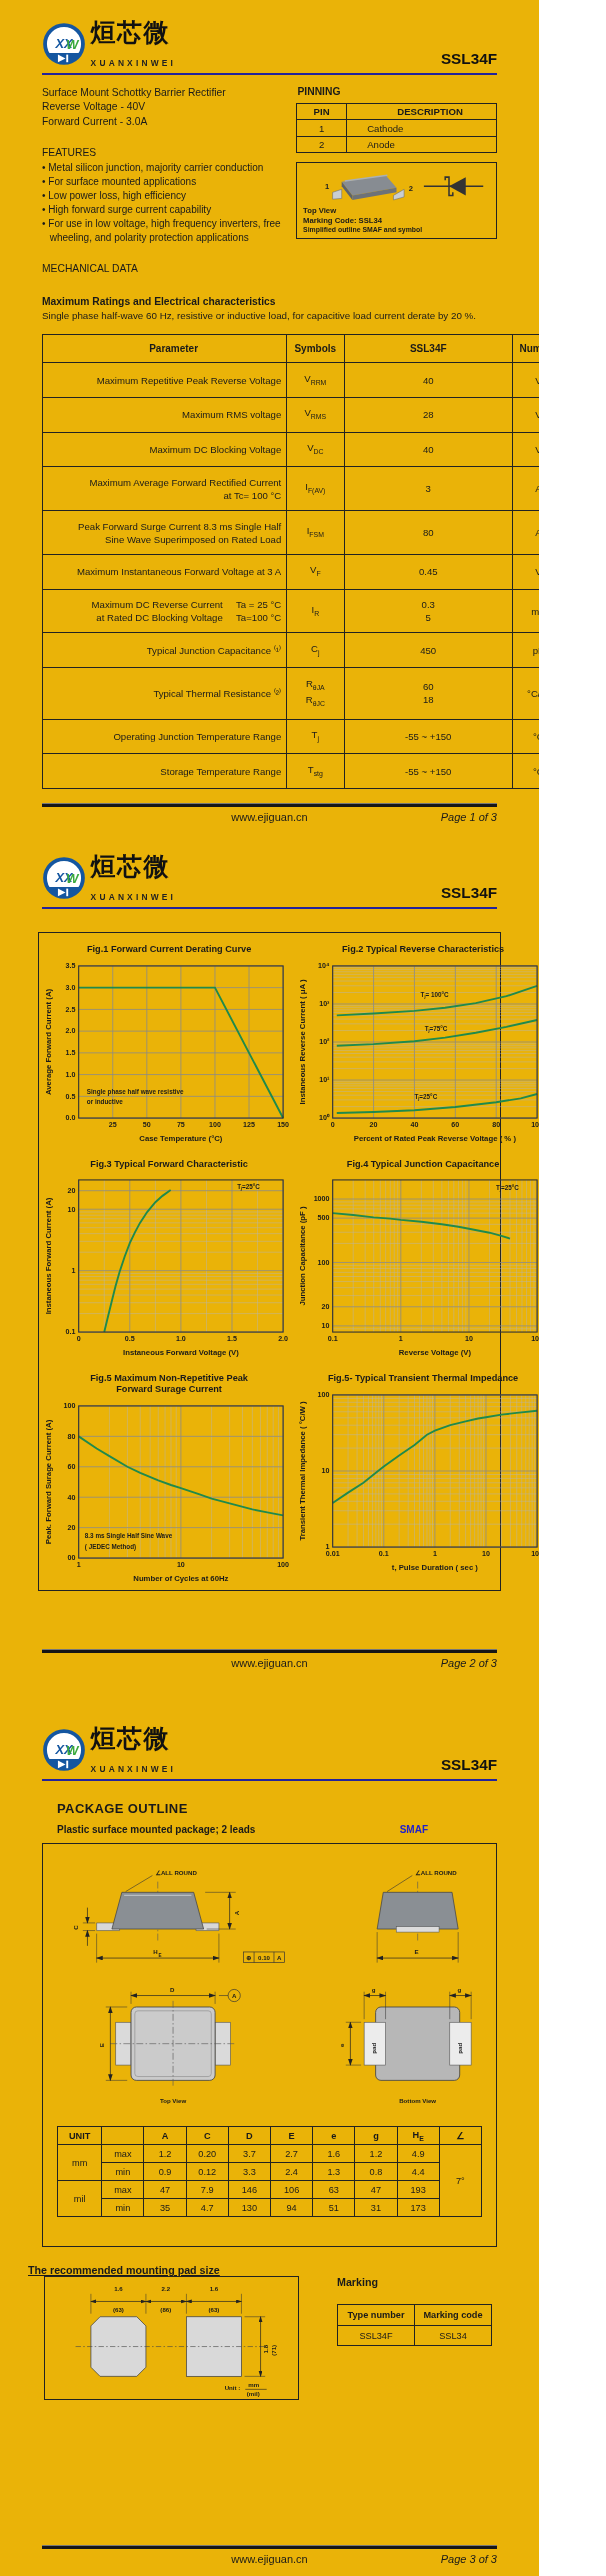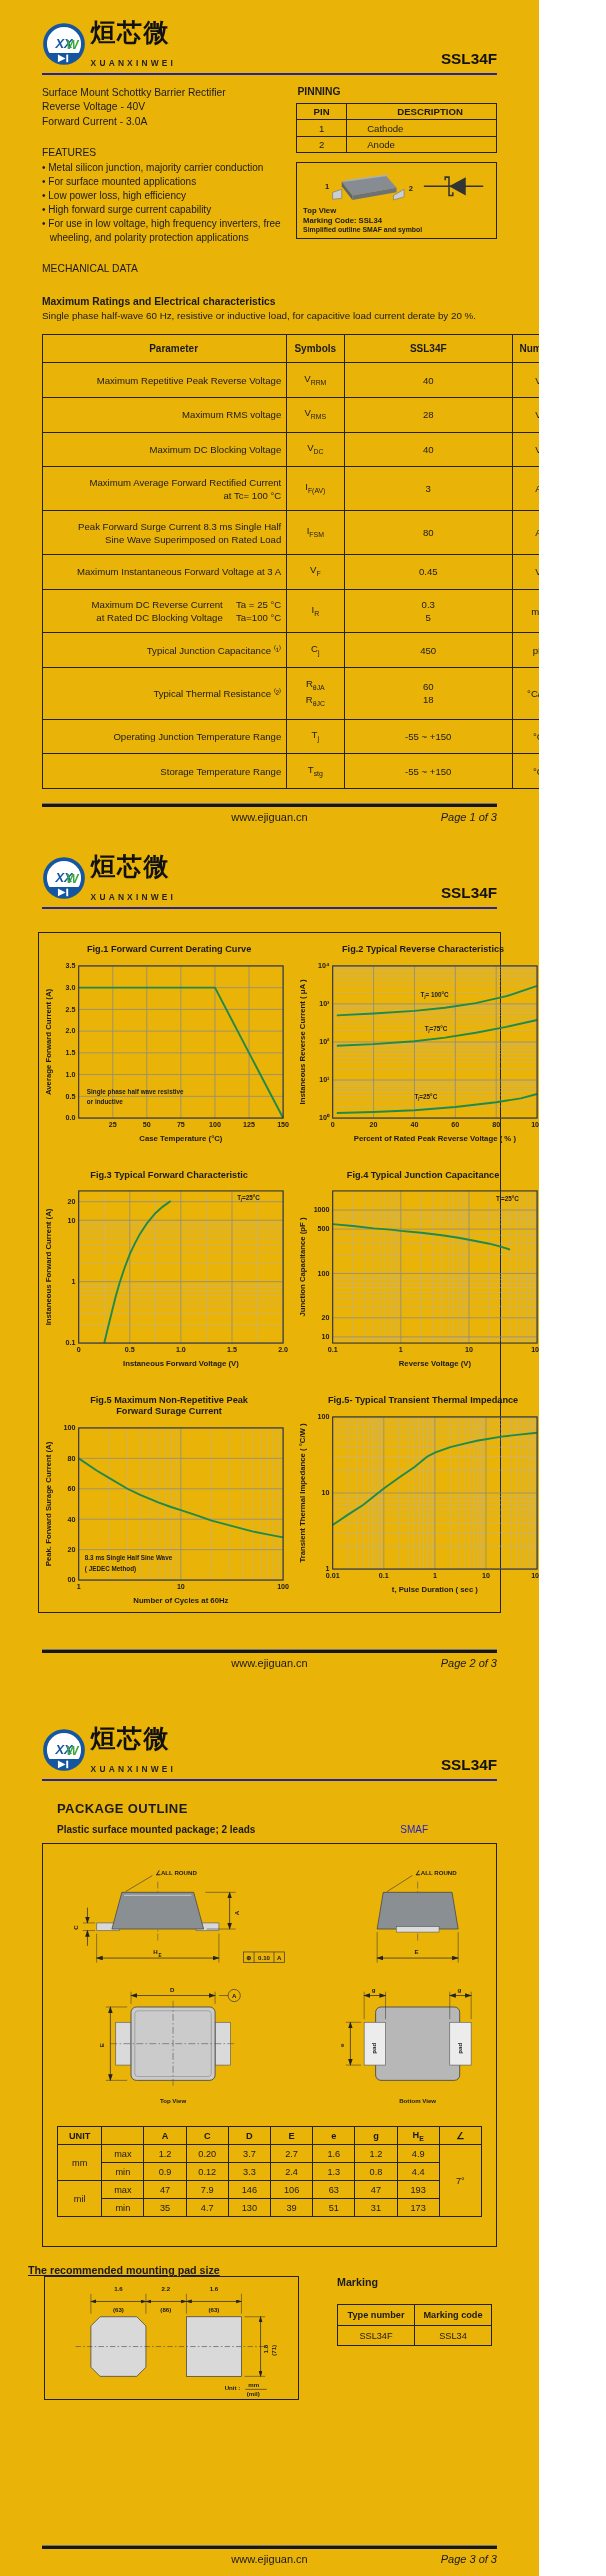--- a/index.html
+++ b/index.html
@@ -52,34 +52,34 @@
   .rattbl th{font-size:10px}
   .rattbl .param{width:243px;text-align:right;padding-left:23px}
   .rattbl .param span{display:block;line-height:13px}
   .rattbl .sym{width:49px}
   .rattbl .sym div{line-height:13px}
   .rattbl .val{width:182px}
   .rattbl .val div{line-height:13px}
   .rattbl .unit{width:43px}
   sub{font-size:6.9px}
   
-  .figbox{border:1.2px solid #222;margin:23px 38px 0;padding:10.7px 3.1px 4.6px;display:grid;grid-template-columns:1fr 1fr;row-gap:25px}
+  .figbox{border:1.2px solid #222;margin:23px 38px 0;padding:10.7px 3.1px 4.6px;display:grid;grid-template-columns:1fr 1fr;row-gap:14px}
   .figcell{display:flex;flex-direction:column;align-items:center}
   .figtitle{font-size:9.2px;font-weight:bold;text-align:center;line-height:10.7px}
   svg text{font-family:"Liberation Sans",sans-serif}
   .ctick{font-size:9px;font-weight:bold;fill:#1a1a1a}
   .caxis{font-size:9.8px;font-weight:bold;fill:#1a1a1a}
   .cnote{font-size:8px;font-weight:bold;fill:#1a1a1a}
   .chart{margin-top:3.1px}
   
   .pk-head{padding:20px 57px 0}
   .pk-title{font-size:13px;font-weight:bold;letter-spacing:0.4px}
   .pk-subrow{display:flex;justify-content:space-between;align-items:flex-end;margin-top:7.7px;padding-right:54px}
   .pk-sub{font-size:10px;font-weight:bold}
-  .pk-name{font-size:10px;font-weight:normal;color:#2222cc}
+  .pk-name{font-size:10px;font-weight:bold;color:#2222cc}
   .outbox{border:1.2px solid #222;margin:7.7px 42px 0;height:398px;padding-top:4.6px}
   .dimtbl{margin:9.2px auto 0;border:1.5px solid #222}
   .dimtbl th,.dimtbl td{border:0.8px solid #222;font-size:9.2px;text-align:center;height:17px;padding:0 3.1px}
   .dimtbl th{font-weight:bold}
   .dimtbl .c1{width:37px}.dimtbl .c2{width:35px}.dimtbl .cn{width:35px}.dimtbl .ca{width:35px}
   .pad-title{font-size:10.7px;font-weight:bold;text-decoration:underline;margin-left:28px;margin-top:17px}
   .padbox{border:1.1px solid #222;width:253px;height:122px;margin-left:44px}
   .mkcol{margin-left:38px}
   .mk-title{font-size:10.7px;font-weight:bold;margin-bottom:16px}
   .mktbl{border:1.1px solid #222}
@@ -882,21 +882,21 @@
         <td>106</td>
             <td>63</td>
             <td>47</td>
         <td>193</td>
       </tr>
       <tr>
         <td>min</td>
         <td>35</td>
             <td>4.7</td>
             <td>130</td>
-        <td>39</td>
+        <td>94</td>
             <td>51</td>
             <td>31</td>
         <td>173</td>
       </tr>
     </tbody>
       </table>
   </div>
 
   <div class="pad-title">The recommended mounting pad size</div>
 

